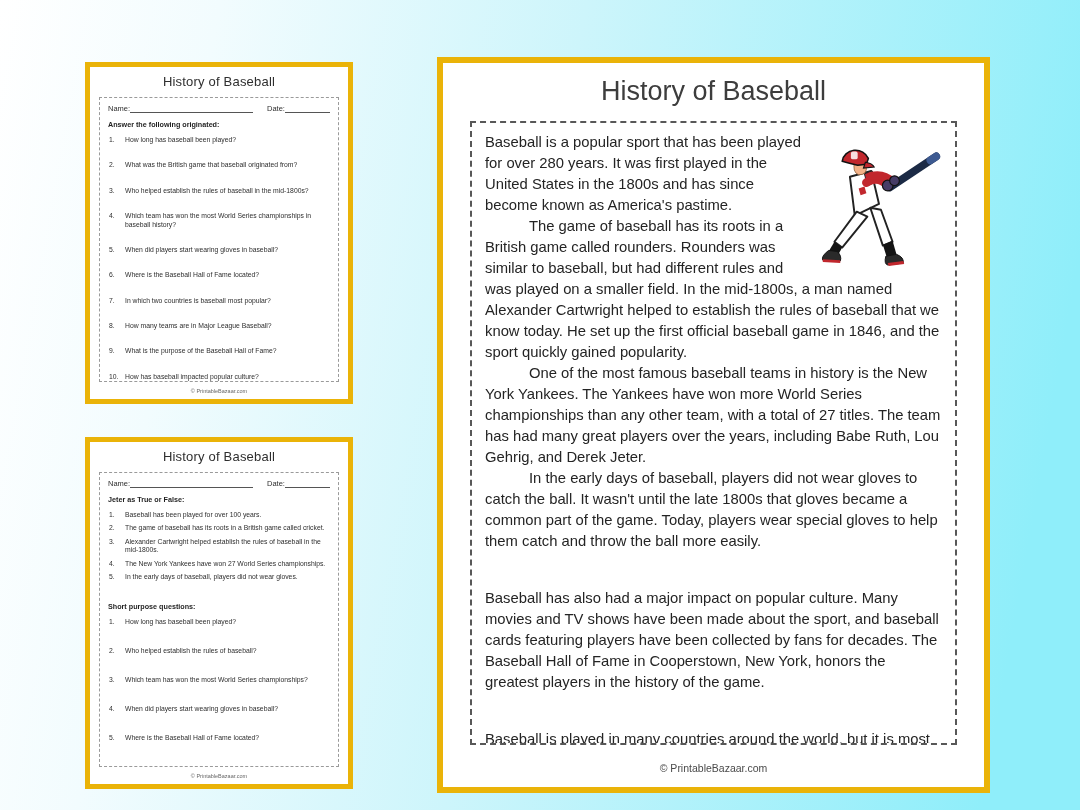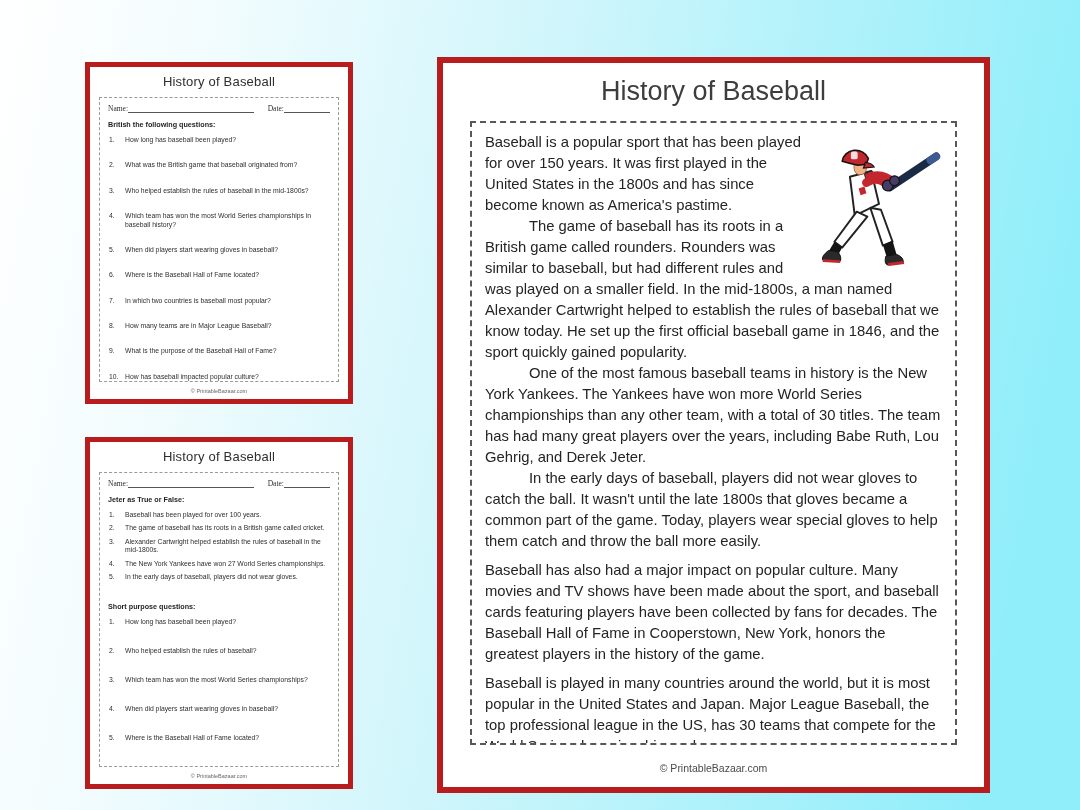--- a/index.html
+++ b/index.html
@@ -1,64 +1,64 @@
 <!DOCTYPE html>
 <html><head>
 <meta charset="utf-8">
 <style>
   html,body{margin:0;padding:0;}
   body{
     width:1080px;height:810px;overflow:hidden;position:relative;
     background:linear-gradient(100deg,#ffffff 0%,#f2fcfe 18%,#cdf5fb 48%,#8feefa 92%,#8feefa 100%);
     font-family:"Liberation Sans",sans-serif;color:#333;
   }
-  .page{position:absolute;background:#ffffff;border:5px solid #b91c1c;box-sizing:border-box;}
+  .page{position:absolute;background:#ffffff;border:5px solid #eab308;box-sizing:border-box;}
   #page-questions{left:85px;top:62px;width:268px;height:342px;}
   #page-truefalse{left:85px;top:437px;width:268px;height:352px;}
   #page-reading{left:437px;top:57px;width:553px;height:736px;border-width:6px;}
 
   
   .sm-title{text-align:center;font-size:13px;font-weight:400;color:#2e2e2e;margin-top:7px;letter-spacing:.2px;}
   .sm-dashed{position:absolute;left:9px;right:9px;top:30px;bottom:17px;border:1px dashed #9a9a9a;padding:6px 8px;box-sizing:border-box;overflow:hidden;}
-  .nd-row{display:flex;align-items:flex-end;font-size:7.5px;color:#2e2e2e;margin-bottom:7px;font-family:Liberation Serif, serif;}
+  .nd-row{display:flex;align-items:flex-end;font-size:7.5px;color:#2e2e2e;margin-bottom:7px;}
   .nd-line{border-bottom:1px solid #555;height:8px;}
   .nd-line.name{flex:1.5;margin-right:14px;}
   .nd-line.date{flex:0.55;}
   .sm-header{font-size:7.2px;font-weight:bold;color:#1f1f1f;margin:3px 0 7px 0;}
   ol.wslist{list-style:none;margin:0;padding:0;counter-reset:item;}
   ol.wslist li{counter-increment:item;position:relative;padding-left:17px;font-size:6.8px;line-height:1.3;color:#2e2e2e;}
   ol.wslist li::before{content:counter(item) ".";position:absolute;left:1px;}
   ol.qlist li{margin-bottom:16.5px;}
   ol.tflist li{margin-bottom:4.5px;}
   ol.salist li{margin-bottom:20px;}
   .sm-footer{position:absolute;bottom:5px;left:0;right:0;text-align:center;font-size:5.5px;color:#666;}
   .gap-sm{height:13px;}
 
   
   .lg-title{text-align:center;font-size:27px;font-weight:400;color:#3d3d3d;margin-top:13px;}
   .lg-dashed{position:absolute;left:27px;right:27px;top:58px;bottom:42px;border:2px dashed #585858;padding:9px 13px;box-sizing:border-box;font-size:14.8px;line-height:1.42;color:#242424;overflow:hidden;}
   .lg-dashed p{margin:0;}
   .lg-dashed p.indent{text-indent:44px;}
-  .lg-dashed p.gap{margin-top:8px;}
+  .lg-dashed p.gap{margin-top:36px;}
   .player-fig{float:right;width:126px;height:136px;margin:2px 0 4px 10px;}
   .lg-footer{position:absolute;bottom:13px;left:0;right:0;text-align:center;font-size:10.5px;color:#4a4a4a;}
 </style>
 </head>
 <body>
 
 <div class="page" id="page-questions">
   <div class="sm-title">History of Baseball</div>
   <div class="sm-dashed">
     <div class="nd-row">
       <span>Name:</span>
       <span class="nd-line name"></span>
       <span>Date:</span>
       <span class="nd-line date"></span>
     </div>
-    <div class="sm-header">British the following questions:</div>
+    <div class="sm-header">Answer the following originated:</div>
     <ol class="wslist qlist">
       <li>How long has baseball been played?</li>
       <li>What was the British game that baseball originated from?</li>
       <li>Who helped establish the rules of baseball in the mid-1800s?</li>
       <li>Which team has won the most World Series championships in baseball history?</li>
       <li>When did players start wearing gloves in baseball?</li>
       <li>Where is the Baseball Hall of Fame located?</li>
       <li>In which two countries is baseball most popular?</li>
       <li>How many teams are in Major League Baseball?</li>
       <li>What is the purpose of the Baseball Hall of Fame?</li>
@@ -126,22 +126,22 @@
       <path d="M56 76 L67 78 L79 111 L69 115 Z" fill="#ffffff" stroke="#222" stroke-width="2" stroke-linejoin="round"></path>
 
       <path d="M19 111 L27 117 L22 126 L13 121 Z" fill="#141414"></path>
       <path d="M79 110 L69 114 L73 127 L83 124 Z" fill="#141414"></path>
 
       <path d="M13 120 q-8 6 -6 10 l18 1 q2 -5 -3 -10 Z" fill="#2a2a2a" stroke="#111" stroke-width="1"></path>
       <path d="M7 129 l18 1 l0 3 l-18 -1 Z" fill="#c1272d"></path>
       <path d="M72 126 q-2 8 2 9 l16 -2 q1 -6 -7 -9 Z" fill="#2a2a2a" stroke="#111" stroke-width="1"></path>
       <path d="M74 133 l16 -2 l1 3 l-16 2 Z" fill="#c1272d"></path>
     </svg>
-    <p>Baseball is a popular sport that has been played for over 150 years. It was first played in the United States in the 1800s and has since become known as America's pastime.</p>
+    <p>Baseball is a popular sport that has been played for over 280 years. It was first played in the United States in the 1800s and has since become known as America's pastime.</p>
     <p class="indent">The game of baseball has its roots in a British game called rounders. Rounders was similar to baseball, but had different rules and was played on a smaller field. In the mid-1800s, a man named Alexander Cartwright helped to establish the rules of baseball that we know today. He set up the first official baseball game in 1846, and the sport quickly gained popularity.</p>
-    <p class="indent">One of the most famous baseball teams in history is the New York Yankees. The Yankees have won more World Series championships than any other team, with a total of 30 titles. The team has had many great players over the years, including Babe Ruth, Lou Gehrig, and Derek Jeter.</p>
+    <p class="indent">One of the most famous baseball teams in history is the New York Yankees. The Yankees have won more World Series championships than any other team, with a total of 27 titles. The team has had many great players over the years, including Babe Ruth, Lou Gehrig, and Derek Jeter.</p>
     <p class="indent">In the early days of baseball, players did not wear gloves to catch the ball. It wasn't until the late 1800s that gloves became a common part of the game. Today, players wear special gloves to help them catch and throw the ball more easily.</p>
     <p class="gap">Baseball has also had a major impact on popular culture. Many movies and TV shows have been made about the sport, and baseball cards featuring players have been collected by fans for decades. The Baseball Hall of Fame in Cooperstown, New York, honors the greatest players in the history of the game.</p>
     <p class="gap">Baseball is played in many countries around the world, but it is most popular in the United States and Japan. Major League Baseball, the top professional league in the US, has 30 teams that compete for the World Series championship each year.</p>
 
   </div>
   <div class="lg-footer">© PrintableBazaar.com</div>
 </div>
 
 </body></html>

